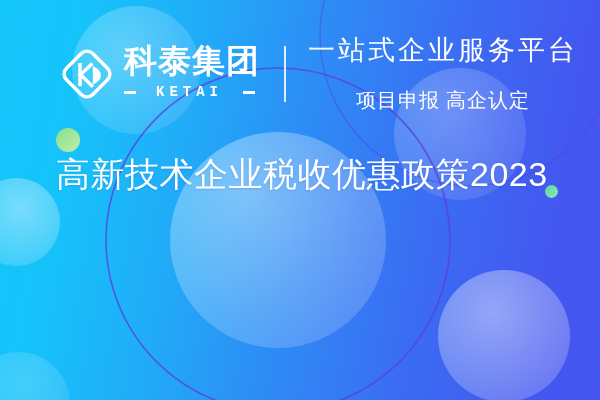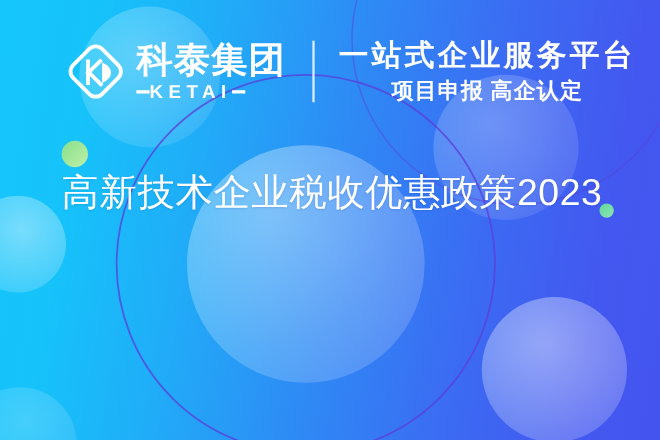--- a/index.html
+++ b/index.html
@@ -91,20 +91,21 @@
   }
   .logo-mark {
     width: 58px; height: 58px;
     flex: 0 0 58px;
   }
   .logo-words {
     margin-left: 8px;
     display: flex;
     flex-direction: column;
     align-items: center;
+    font-family: Liberation Mono, monospace;
   }
   .logo-cn {
     color: #ffffff;
     font-size: 33px;
     font-weight: bold;
     letter-spacing: 1px;
     line-height: 1.05;
     white-space: nowrap;
   }
   .logo-latin-row {
@@ -113,53 +114,52 @@
     margin-top: 2px;
     width: 100%;
   }
   .logo-rule {
     height: 3px;
     background: #ffffff;
     flex: 0 0 12px;
   }
   .logo-latin {
     color: #ffffff;
-    font-size: 17px;
+    font-size: 14px;
     font-weight: bold;
     letter-spacing: 5px;
     white-space: nowrap;
-    margin: 0 0;
+    margin: 0 20px;
   }
   .divider {
     width: 2px;
     height: 56px;
     background: rgba(255,255,255,0.85);
     margin-left: 24px;
     margin-right: 22px;
   }
   .tagline {
     display: flex;
     flex-direction: column;
     align-items: center;
-    font-weight: bold;
   }
   .tagline-main {
     color: #ffffff;
     font-size: 27px;
     letter-spacing: 3px;
     line-height: 1.2;
     white-space: nowrap;
   }
   .tagline-sub {
     color: #ffffff;
     font-family: "Liberation Serif", "DejaVu Serif", serif;
     font-size: 20px;
     letter-spacing: 1px;
     line-height: 1.3;
-    margin-top: 4px;
+    margin-top: 21px;
     white-space: nowrap;
   }
 
   
   .headline {
     position: absolute;
     left: 56px;
     top: 152px;
     color: #ffffff;
     font-size: 34px;

